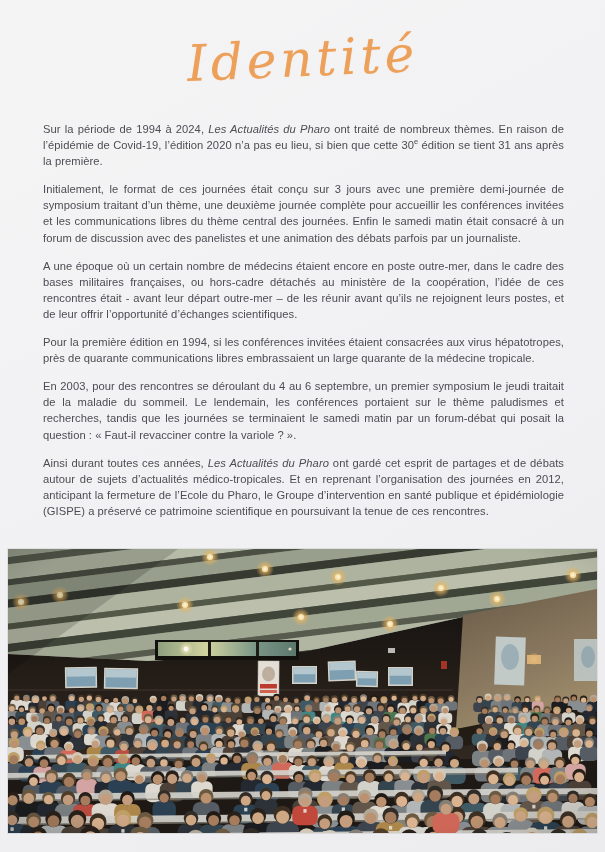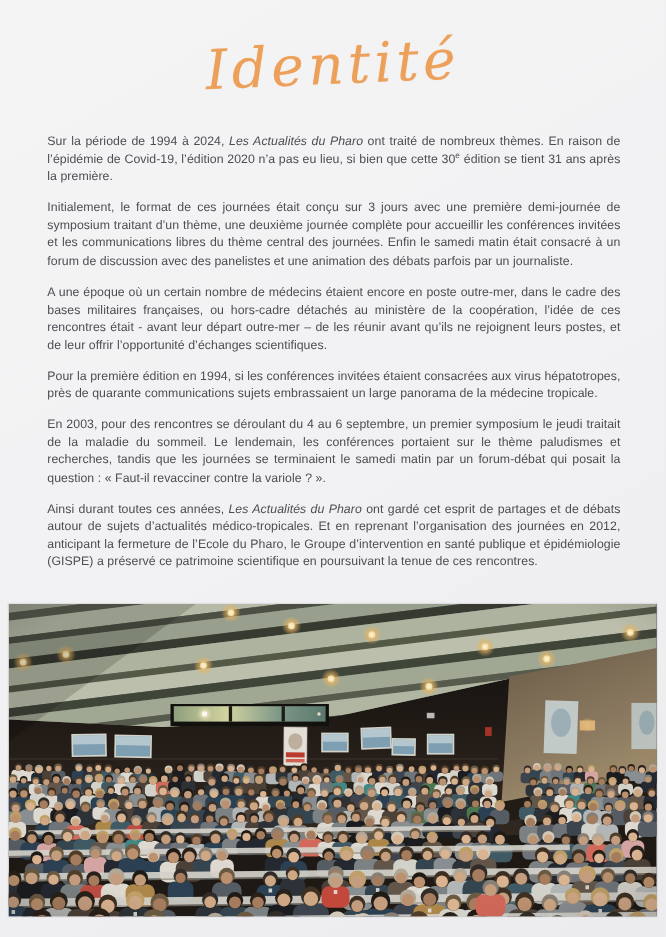--- a/index.html
+++ b/index.html
@@ -45,21 +45,21 @@
 <body>
 
 <div class="page">
 
   <h1 class="title">Identité</h1>
 
   <div class="text-block">
       <p><span>Sur la période de 1994 à 2024, </span><span class="it">Les Actualités du Pharo</span><span> ont traité de nombreux thèmes. En raison de l’épidémie de Covid-19, l’édition 2020 n’a pas eu lieu, si bien que cette 30</span><sup>e</sup><span> édition se tient 31 ans après la première.</span></p>
       <p><span>Initialement, le format de ces journées était conçu sur 3 jours avec une première demi-journée de symposium traitant d’un thème, une deuxième journée complète pour accueillir les conférences invitées et les communications libres du thème central des journées. Enfin le samedi matin était consacré à un forum de discussion avec des panelistes et une animation des débats parfois par un journaliste.</span></p>
       <p><span>A une époque où un certain nombre de médecins étaient encore en poste outre-mer, dans le cadre des bases militaires françaises, ou hors-cadre détachés au ministère de la coopération, l’idée de ces rencontres était - avant leur départ outre-mer – de les réunir avant qu’ils ne rejoignent leurs postes, et de leur offrir l’opportunité d’échanges scientifiques.</span></p>
-      <p><span>Pour la première édition en 1994, si les conférences invitées étaient consacrées aux virus hépatotropes, près de quarante communications sujets embrassaient un large panorama de la médecine tropicale.</span></p>
+      <p><span>Pour la première édition en 1994, si les conférences invitées étaient consacrées aux virus hépatotropes, près de quarante communications libres embrassaient un large quarante de la médecine tropicale.</span></p>
       <p><span>En 2003, pour des rencontres se déroulant du 4 au 6 septembre, un premier symposium le jeudi traitait de la maladie du sommeil. Le lendemain, les conférences portaient sur le thème paludismes et recherches, tandis que les journées se terminaient le samedi matin par un forum-débat qui posait la question : « Faut-il revacciner contre la variole ? ».</span></p>
       <p><span>Ainsi durant toutes ces années, </span><span class="it">Les Actualités du Pharo</span><span> ont gardé cet esprit de partages et de débats autour de sujets d’actualités médico-tropicales. Et en reprenant l’organisation des journées en 2012, anticipant la fermeture de l’Ecole du Pharo, le Groupe d’intervention en santé publique et épidémiologie (GISPE) a préservé ce patrimoine scientifique en poursuivant la tenue de ces rencontres.</span></p>
     </div>
 
   <figure class="photo">
     <svg width="589" height="284" viewBox="0 0 589 284">
       <defs>
         <clipPath id="ceilClip">
           <polygon points="0,0 589,0 589,44 455,68 300,102 140,112 0,105"></polygon>
         </clipPath>

